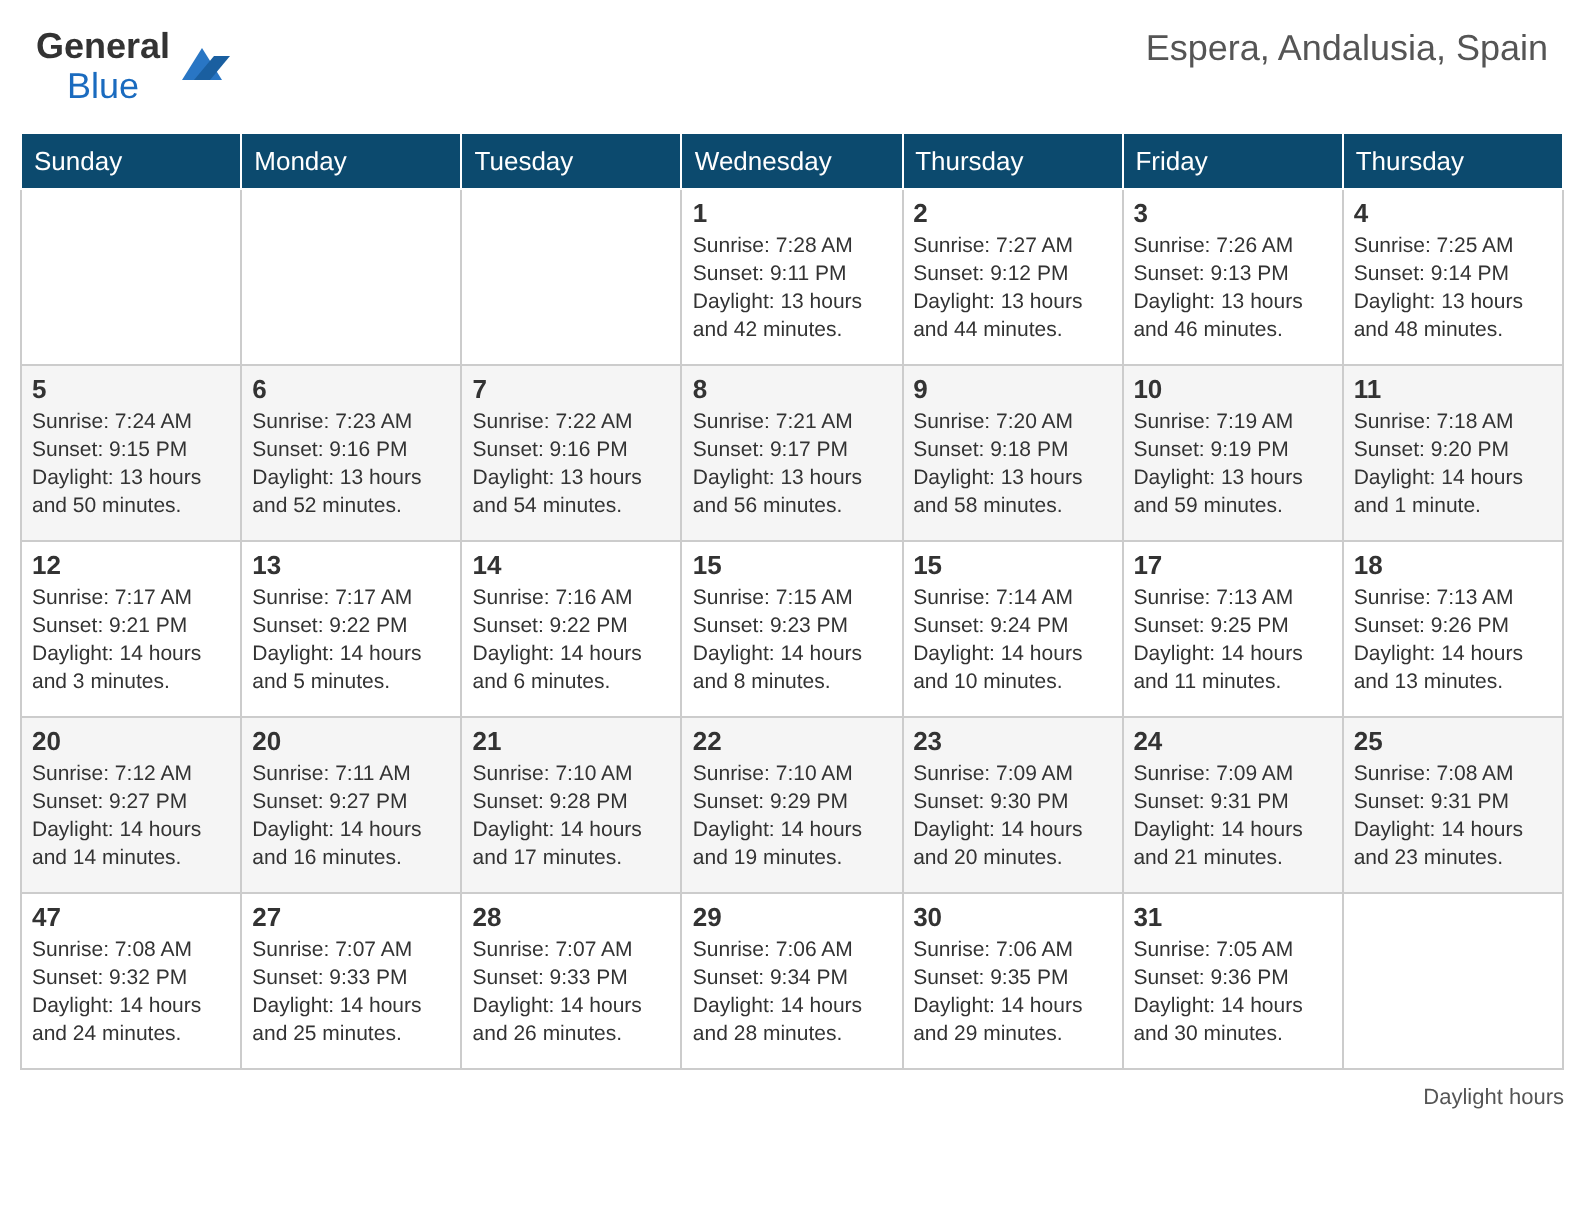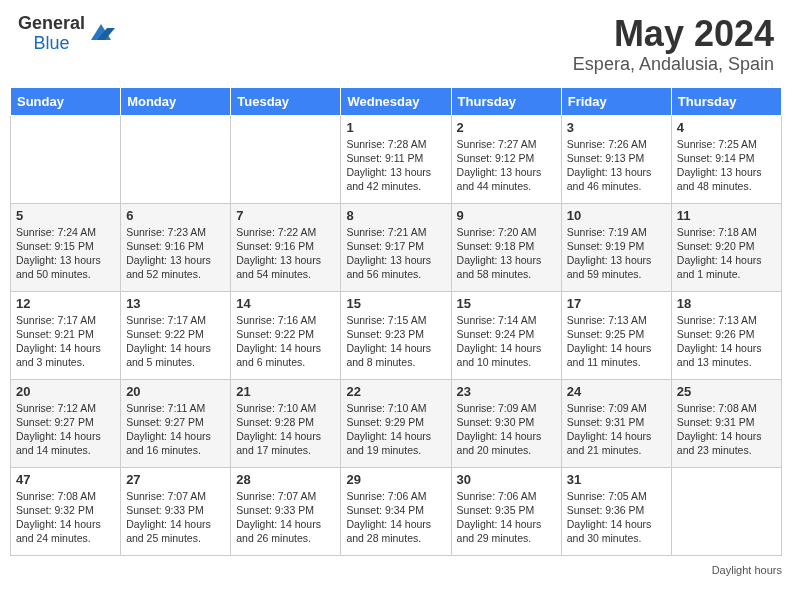--- a/index.html
+++ b/index.html
@@ -54,26 +54,26 @@
     .location {
       font-size: 18px;
       color: #555;
     }
     .calendar {
       width: 100%;
       border-collapse: collapse;
       font-size: 11px;
     }
     .calendar th {
-      background-color: #3b82f6;
+      background-color: #0c4a6e;
       color: #fff;
       text-align: left;
       padding: 6px 6px;
       font-size: 13px;
-      font-weight: bold;
+      font-weight: normal;
       border: 1px solid #fff;
     }
     .calendar td {
       border: 1px solid #ccc;
       padding: 4px 5px;
       vertical-align: top;
       min-height: 80px;
       height: 88px;
       background: #fff;
     }
@@ -111,21 +111,20 @@
     <div class="logo-text">
       <span class="logo-general">General</span>
       <span class="logo-blue">Blue</span>
     </div>
     <svg class="logo-icon" viewBox="0 0 28 28" xmlns="http://www.w3.org/2000/svg">
       <polygon points="4,20 14,4 24,20" fill="#2976c4"></polygon>
       <polygon points="10,20 18,20 28,8 20,8" fill="#1a5fa0"></polygon>
     </svg>
   </div>
   <div class="title-block">
-    <div class="month-title">May 2024</div>
     <div class="location">Espera, Andalusia, Spain</div>
   </div>
 </div>
 
 <table class="calendar">
   <thead>
     <tr id="header-row">
     <th>Sunday</th>
         <th>Monday</th>
         <th>Tuesday</th>

